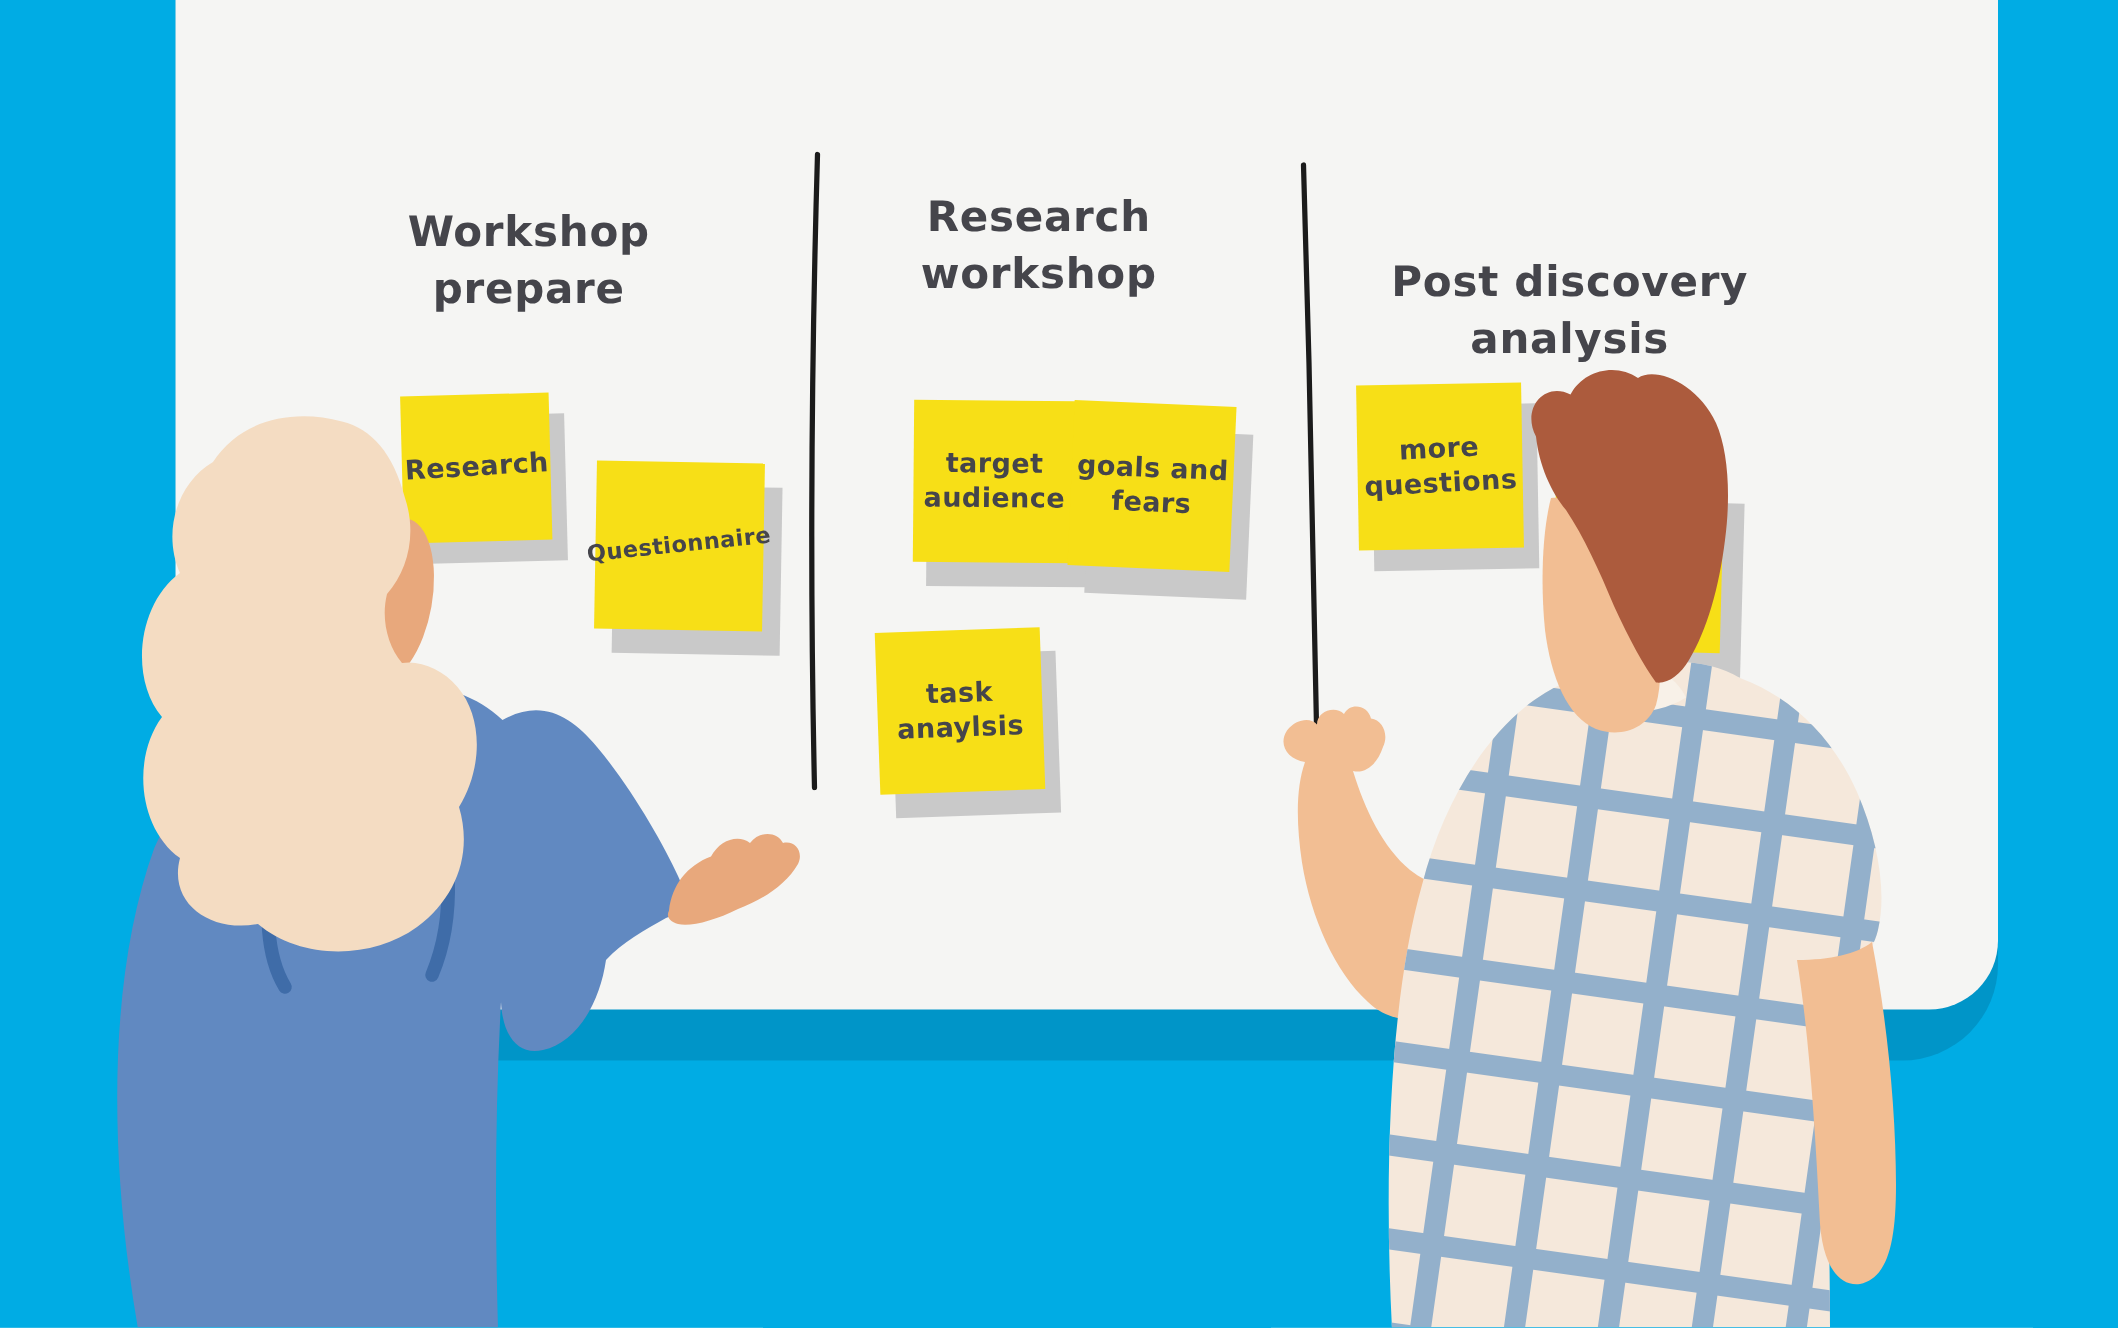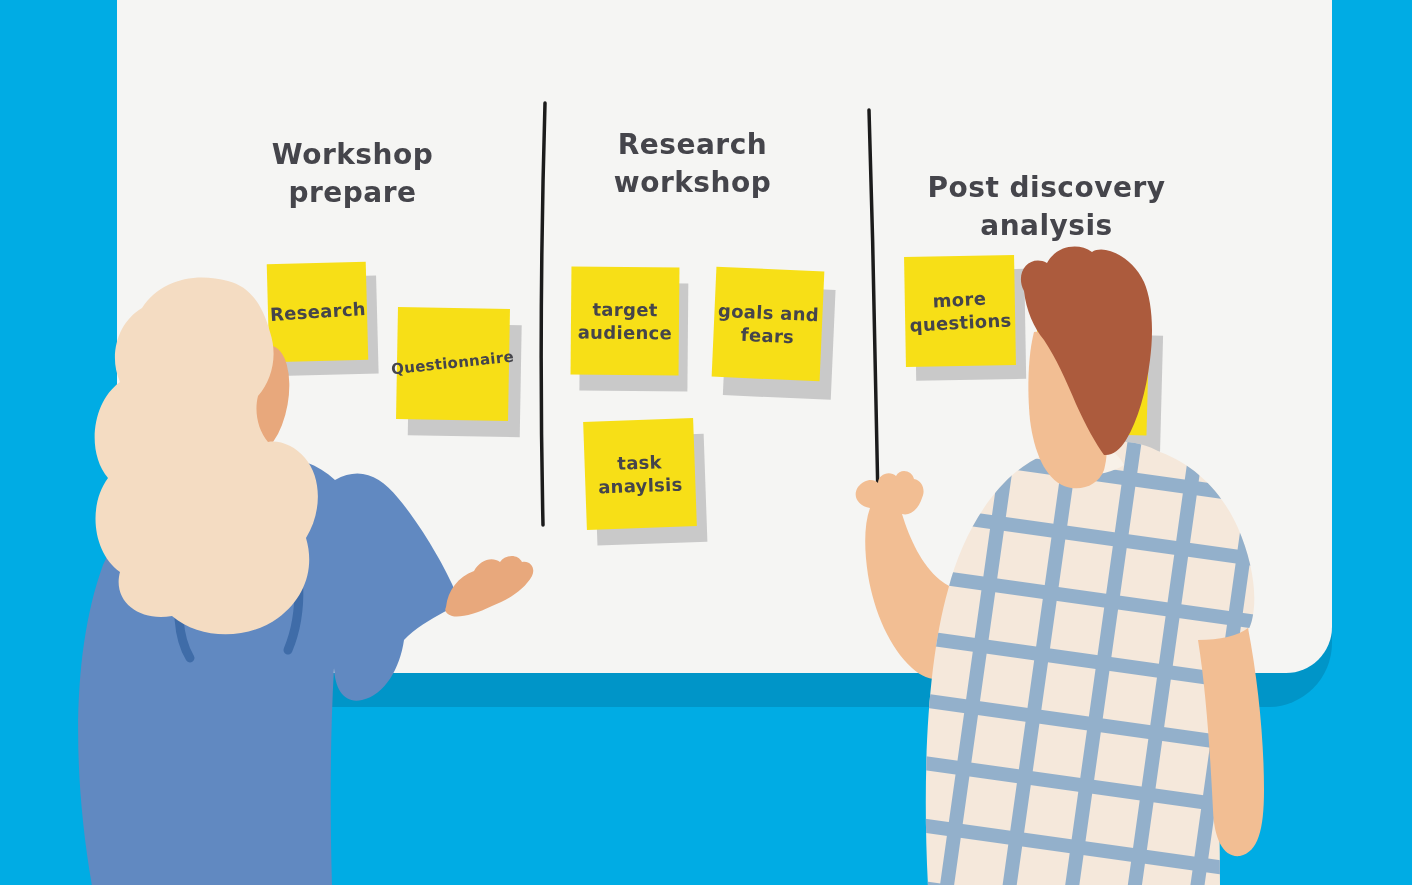--- a/index.html
+++ b/index.html
@@ -33,21 +33,21 @@
   }
   .note-label{
     font-weight:700;font-size:18px;line-height:1.3;text-align:center;
     color:var(--ink,#45454B);letter-spacing:.3px;
   }
   .nowrap{white-space:nowrap;}
   .n-research{left:268px;top:263px;width:99px;height:98px;transform:rotate(-1.5deg);box-shadow:10px 14px 0 var(--sticky_shadow,#C9C9C9);}
   .n-questionnaire{left:397px;top:308px;width:112px;height:112px;transform:rotate(1deg);box-shadow:12px 16px 0 var(--sticky_shadow,#C9C9C9);}
   .n-questionnaire .note-label{transform:rotate(-7deg);font-size:15px;}
   .n-research .note-label{transform:rotate(-2deg);}
-  .n-target{left:571px;top:267px;width:108px;height:108px;transform:rotate(.5deg);box-shadow:9px 16px 0 var(--sticky_shadow,#C9C9C9);}
+  .n-target{left:609px;top:267px;width:108px;height:108px;transform:rotate(.5deg);box-shadow:9px 16px 0 var(--sticky_shadow,#C9C9C9);}
   .n-goals{left:714px;top:269px;width:108px;height:110px;transform:rotate(2.5deg);box-shadow:12px 18px 0 var(--sticky_shadow,#C9C9C9);}
   .n-task{left:585px;top:420px;width:110px;height:108px;transform:rotate(-2deg);box-shadow:10px 16px 0 var(--sticky_shadow,#C9C9C9);}
   .n-more{left:905px;top:256px;width:110px;height:110px;transform:rotate(-1deg);box-shadow:10px 14px 0 var(--sticky_shadow,#C9C9C9);}
   .n-more .note-label{transform:rotate(-2deg);}
   .n-covered{left:1036px;top:318px;width:112px;height:116px;transform:rotate(1.5deg);box-shadow:14px 16px 0 var(--sticky_shadow,#C9C9C9);}
   
   .woman-skin{fill:var(--woman_skin,#E8A87C);}
   .woman-top{fill:var(--woman_top,#6189C1);}
   .woman-hair{fill:var(--woman_hair,#F4DCC2);}
   .woman-fold{stroke:var(--woman_fold,#3F6CA8);stroke-width:9;fill:none;stroke-linecap:round;}

